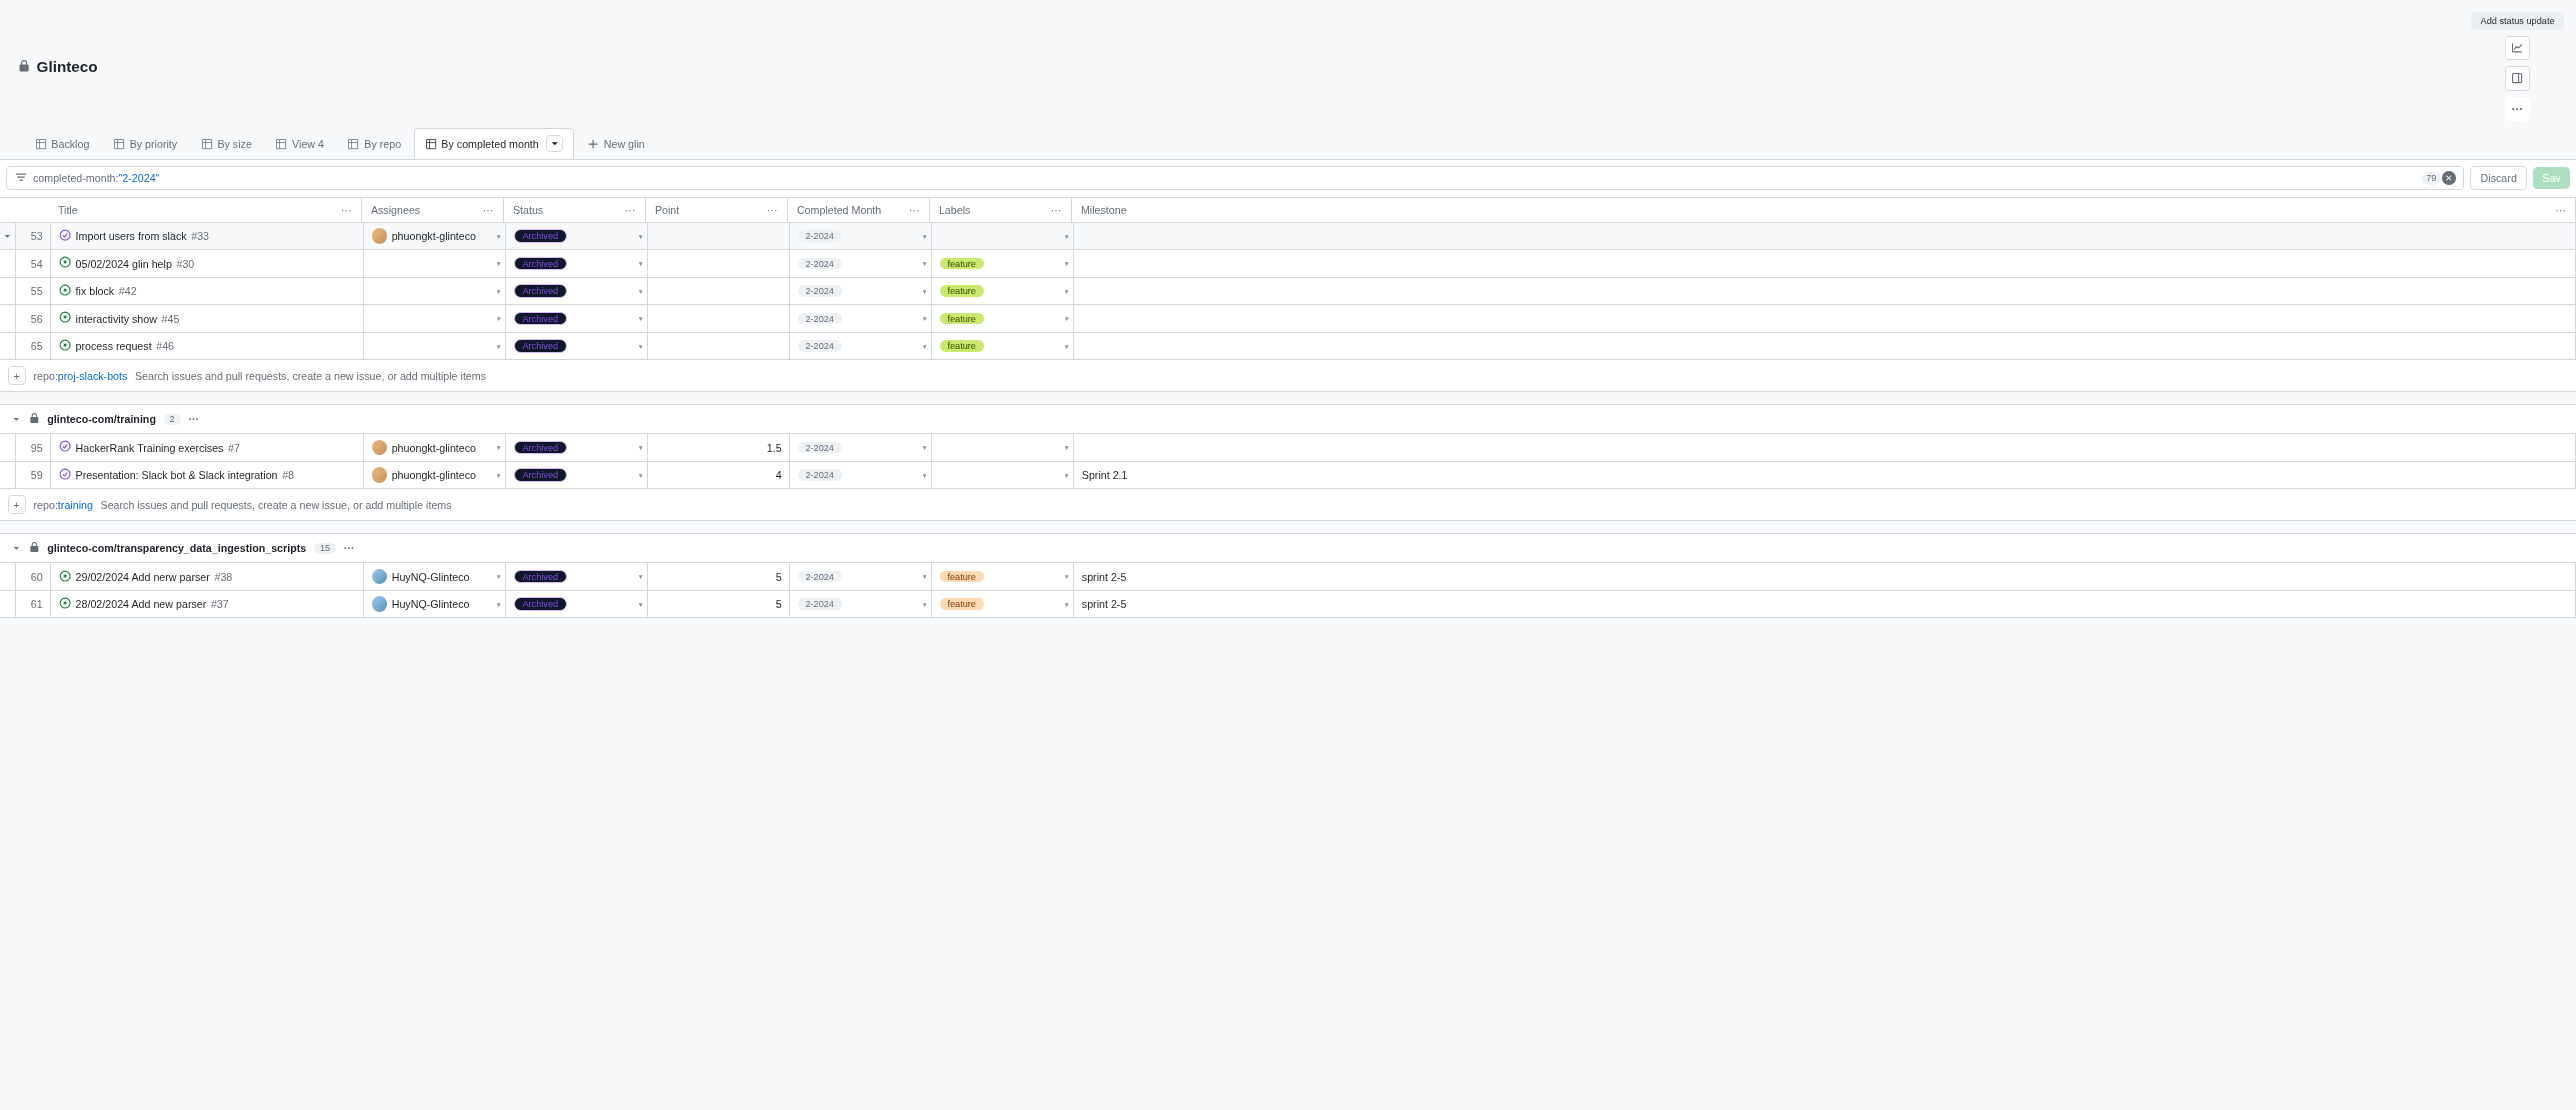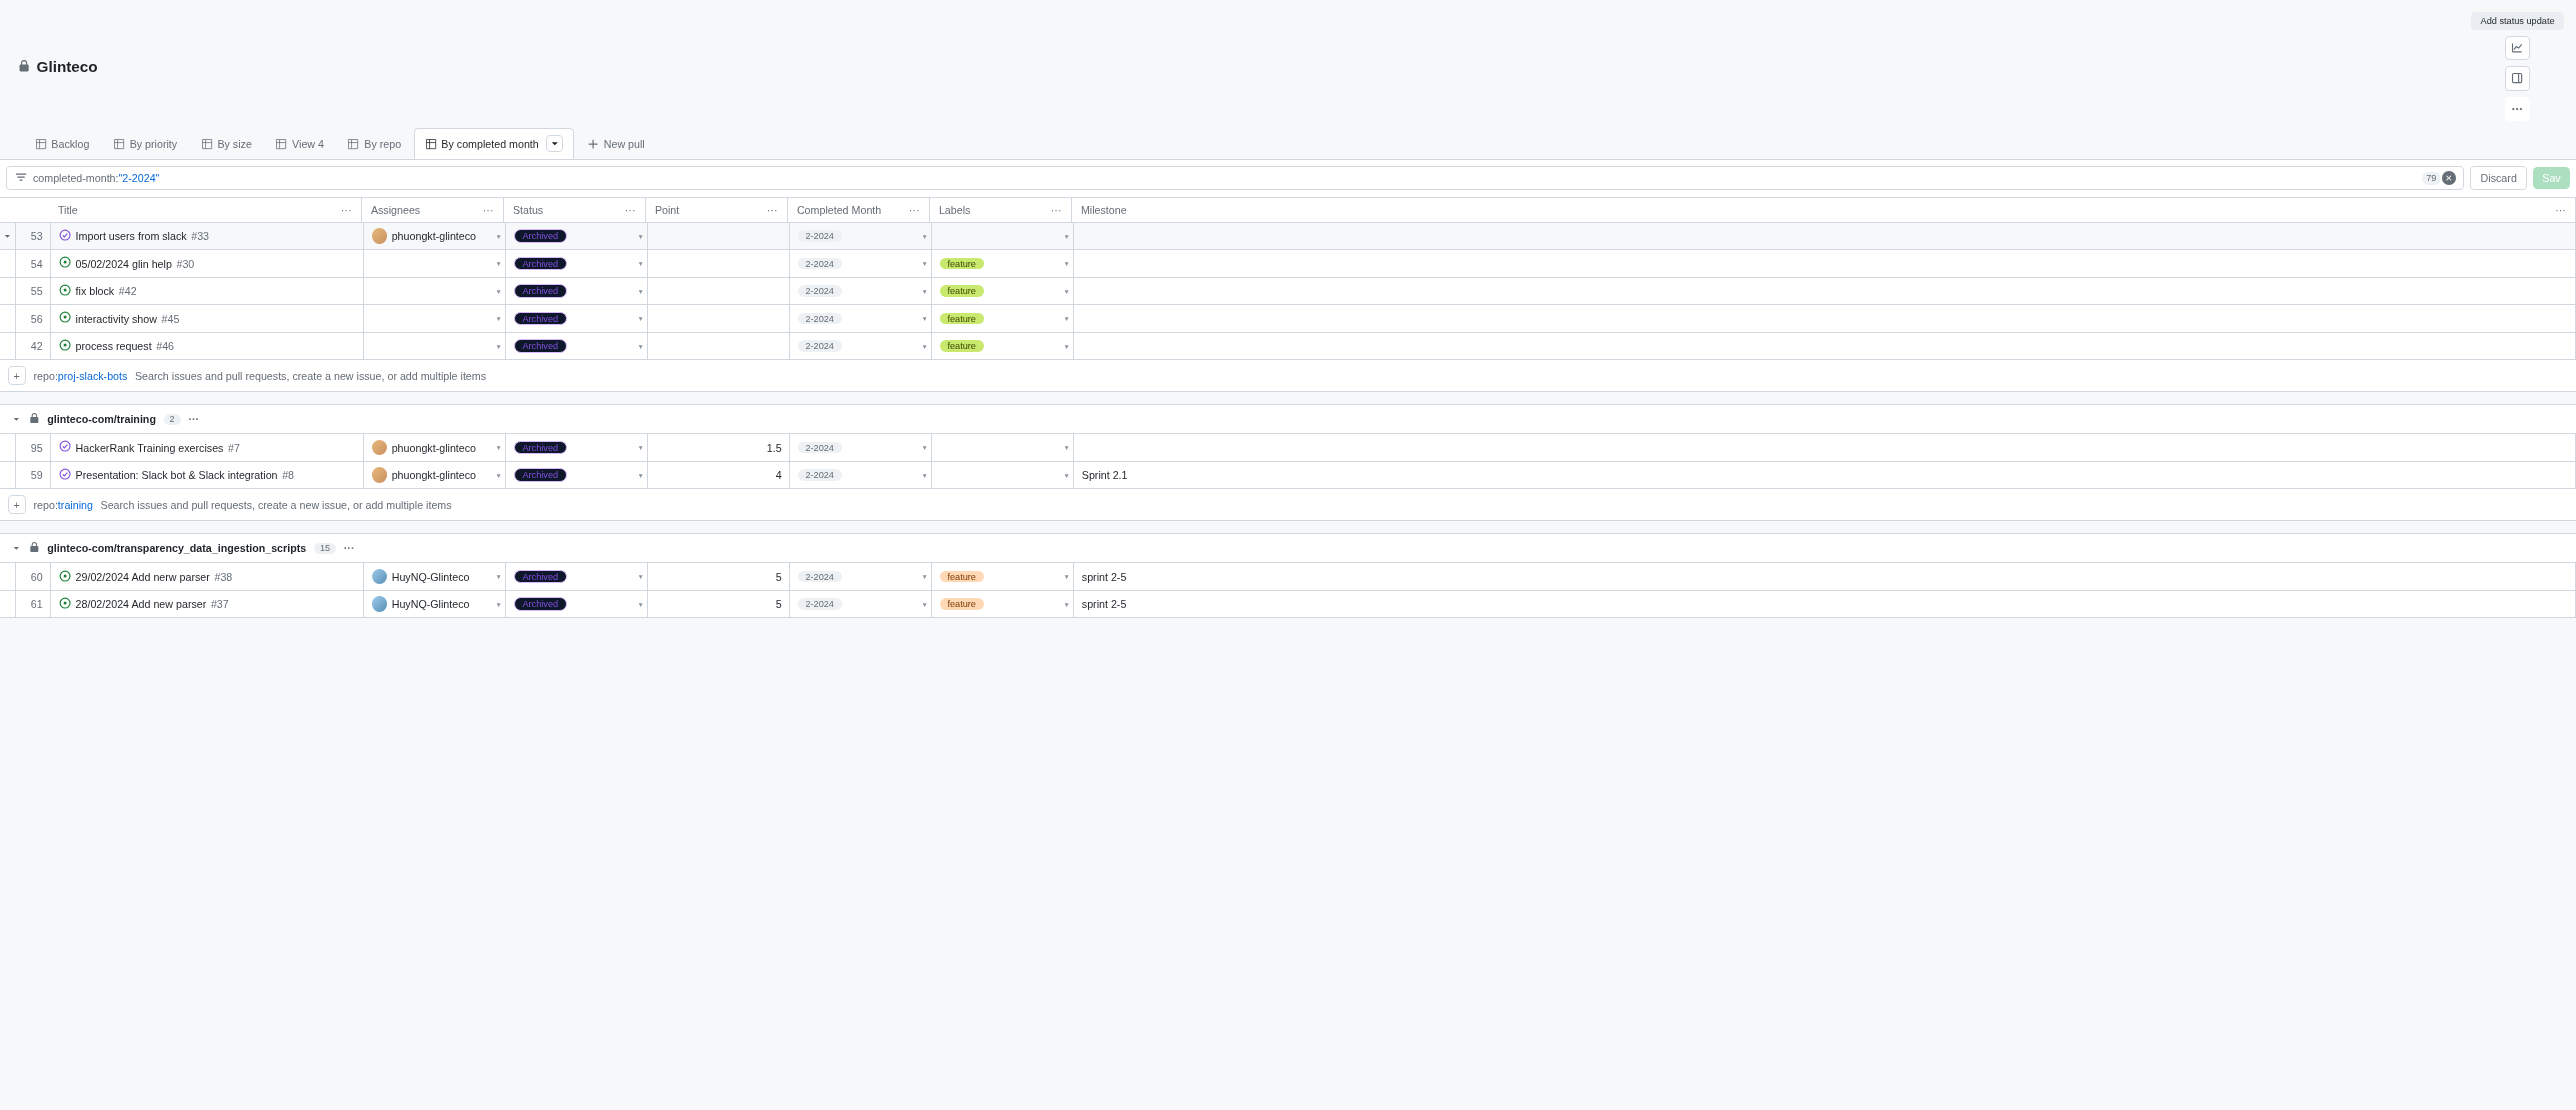--- a/index.html
+++ b/index.html
@@ -245,21 +245,21 @@
     <span class="tab-caret">
       <svg width="7.6" height="7.6" viewBox="0 0 10 10" fill="#656d76">
           <path d="M1 3l4 4 4-4z"></path>
         </svg>
     </span>
   </div>
   <div class="tab">
     <svg width="12.2" height="12.2" viewBox="0 0 16 16" fill="#656d76">
         <path d="M7.25 2.75a.75.75 0 0 1 1.5 0v4.5h4.5a.75.75 0 0 1 0 1.5h-4.5v4.5a.75.75 0 0 1-1.5 0v-4.5h-4.5a.75.75 0 0 1 0-1.5h4.5z"></path>
       </svg>
-    <span>New pull</span>
+    <span>New glin</span>
   </div>
 </div>
 
 <div class="filter-bar">
   <div class="filter-input-wrap">
     <svg width="12.2" height="12.2" viewBox="0 0 16 16" fill="#656d76">
         <path d="M1 2.75A.75.75 0 0 1 1.75 2h12.5a.75.75 0 0 1 0 1.5H1.75A.75.75 0 0 1 1 2.75Zm2 4A.75.75 0 0 1 3.75 6h8.5a.75.75 0 0 1 0 1.5h-8.5A.75.75 0 0 1 3 6.75Zm3 4a.75.75 0 0 1 .75-.75h2.5a.75.75 0 0 1 0 1.5h-2.5a.75.75 0 0 1-.75-.75Z"></path>
       </svg>
     <span>
       <span class="filter-key">completed-month:</span><span class="filter-value">"2-2024"</span>
@@ -425,21 +425,21 @@
         <span class="dropdown-caret">▾</span>
       </div>
     <div class="cell cell-labels">
         <span class="label-pill label-green">feature</span>
         <span class="dropdown-caret">▾</span>
       </div>
     <div class="cell cell-milestone"></div>
   </div>
     <div class="row ">
     <div class="cell cell-expand"></div>
-    <div class="cell cell-num">42</div>
+    <div class="cell cell-num">65</div>
     <div class="cell cell-title">
         <span class="issue-state-icon open"><svg width="12.2" height="12.2" viewBox="0 0 16 16" fill="none" stroke="#1a7f37" stroke-width="1.5">
             <circle cx="8" cy="8" r="6.5"></circle>
             <circle cx="8" cy="8" r="2" fill="#1a7f37" stroke="none"></circle>
           </svg></span>
         <span class="issue-title">process request</span> 
         <span class="issue-num">#46</span>
       </div>
     <div class="cell cell-assignees">
         <span class="dropdown-caret">▾</span>

